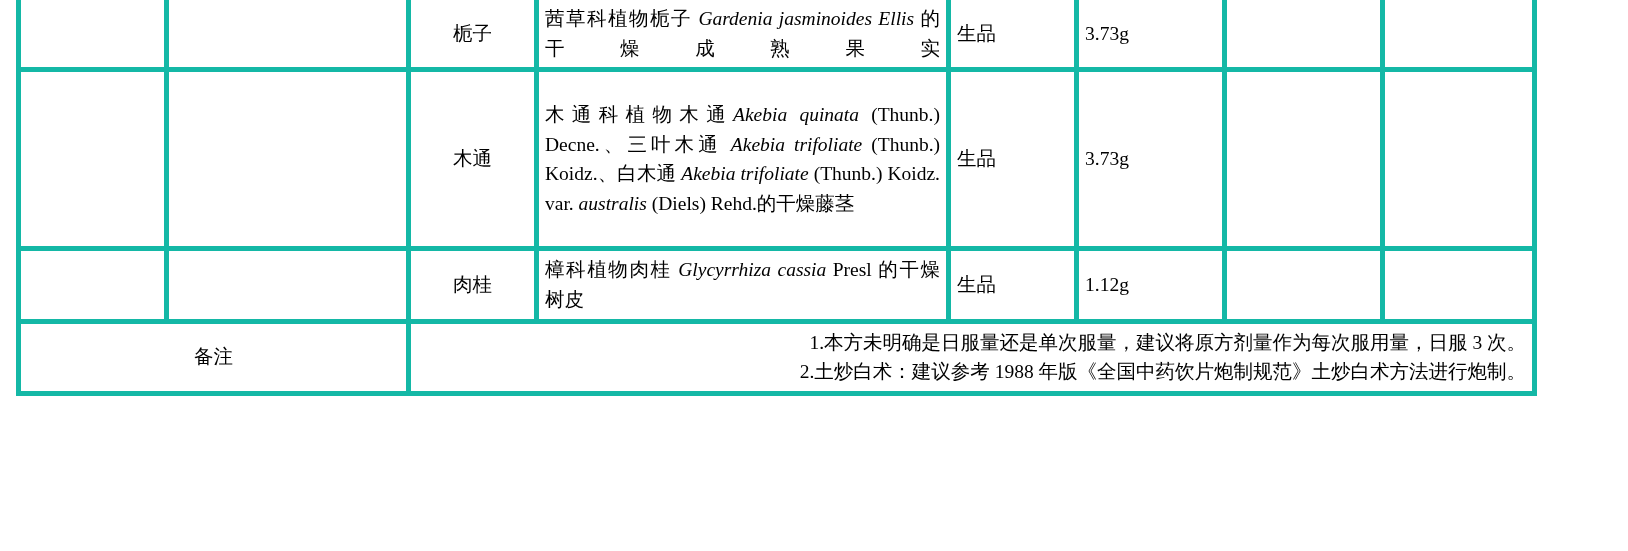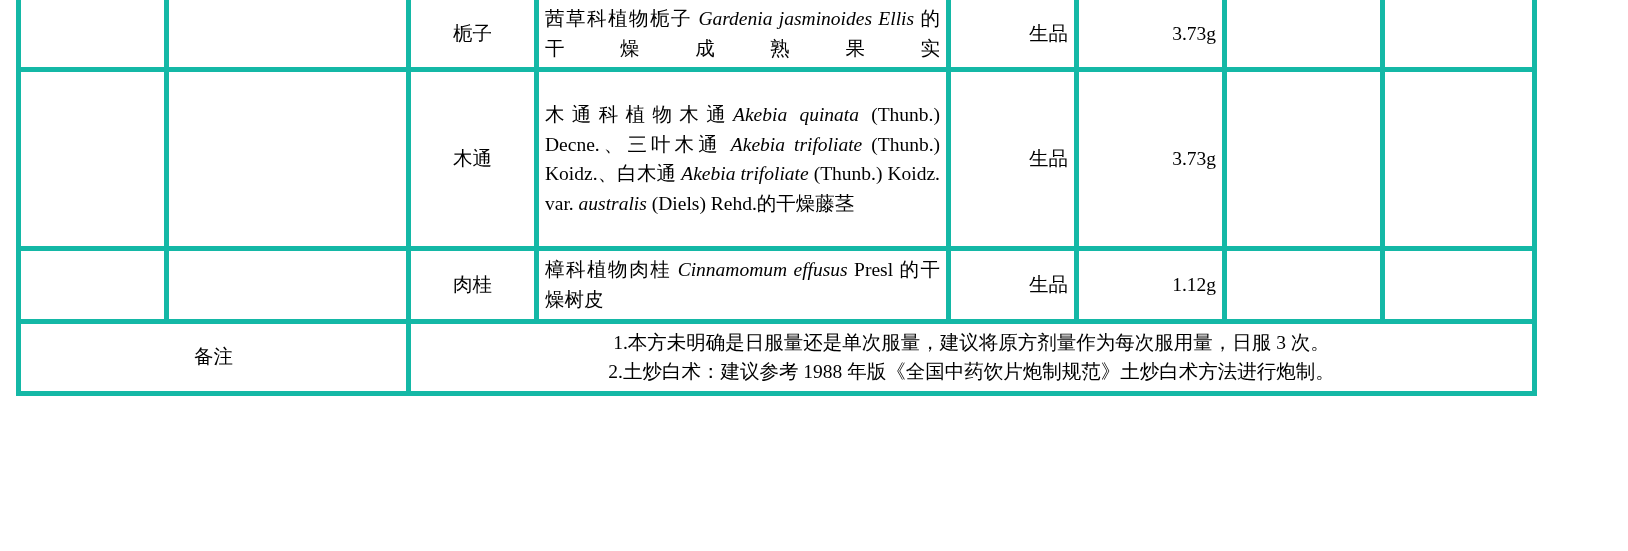--- a/index.html
+++ b/index.html
@@ -42,21 +42,21 @@
   col.c6 { width: 148px; }
   col.c7 { width: 158px; }
   col.c8 { width: 152px; }
 
   
   tr.first-row td {
     border-top: none;
     height: 40px;
   }
   .cell-center {
-    text-align: right;
+    text-align: left;
   }
   .cell-name {
     text-align: center;
     font-size: 20px;
   }
   .cell-desc {
     text-align: justify;
     text-align-last: justify;
     font-size: 19.5px;
     line-height: 1.55;
@@ -69,21 +69,21 @@
     
   }
   i, .it {
   }
   .remark-label {
     text-align: center;
     font-size: 20px;
     font-family: Liberation Serif, serif;
   }
   .remark-body {
-    text-align: center;
+    text-align: right;
     font-size: 19.5px;
     line-height: 1.72;
     padding: 6px 10px 8px 16px;
     margin-left: 45px;
   }
   .remark-line {
     white-space: normal;
   }
   .tall { height: 166px; }
 </style>
@@ -122,21 +122,21 @@
         <td class="cell-center">生品</td>
         <td class="cell-center">3.73g</td>
         <td class="cell-empty"></td>
         <td class="cell-empty"></td>
       </tr>
 
       <tr>
         <td class="cell-empty"></td>
         <td class="cell-empty"></td>
         <td class="cell-name">肉桂</td>
-        <td class="cell-desc last-left"><span>樟科植物肉桂 </span><i>Cinnamomum effusus</i><span> Presl 的干燥树皮</span></td>
+        <td class="cell-desc last-left"><span>樟科植物肉桂 </span><i>Glycyrrhiza cassia</i><span> Presl 的干燥树皮</span></td>
         <td class="cell-center">生品</td>
         <td class="cell-center">1.12g</td>
         <td class="cell-empty"></td>
         <td class="cell-empty"></td>
       </tr>
 
 
 
       <tr>
         <td class="remark-label" colspan="2">备注</td>

